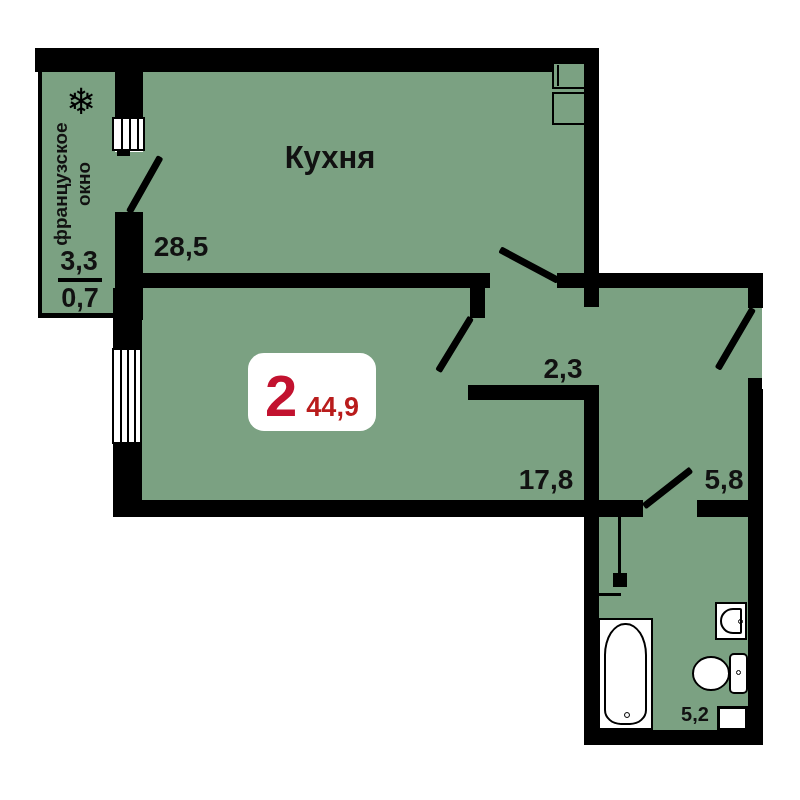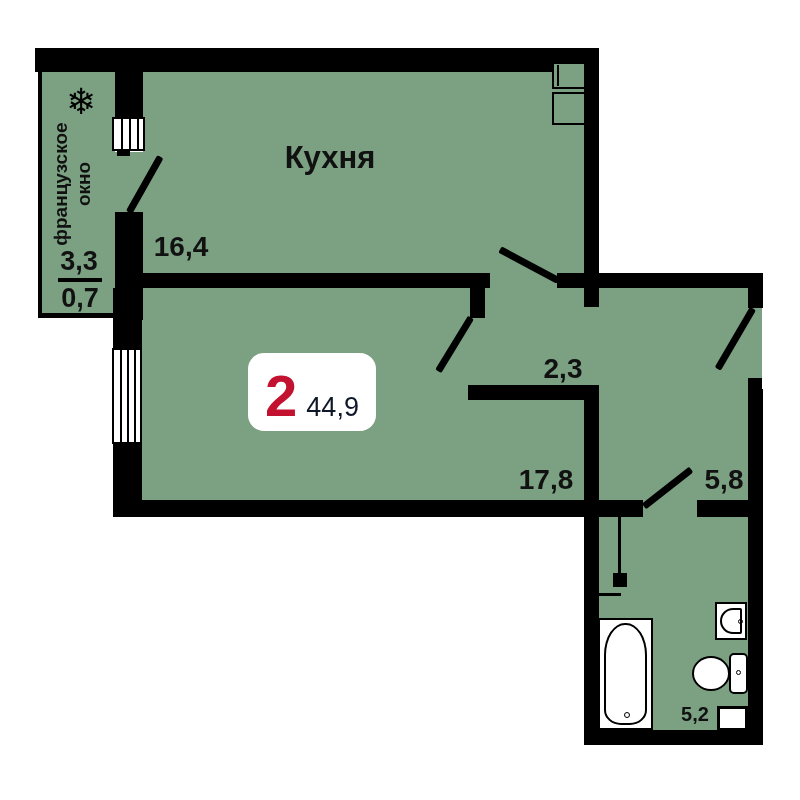--- a/index.html
+++ b/index.html
@@ -9,21 +9,21 @@
   .g{background:#7ba182;}
   .w{background:#000;}
   .thin{background:#000;}
   .leaf{height:7px;background:#000;transform-origin:0 50%;border-radius:2px;}
   .lbl{color:#111;font-weight:bold;transform:translate(-50%,-50%);white-space:nowrap;}
   .fix{background:#fff;border:2px solid #000;}
   .vent{background:#7ba182;border:2px solid #000;}
   .badge{background:#fff;border-radius:16px;display:flex;align-items:baseline;
          justify-content:center;gap:9px;padding-top:14px;}
   .badge .big{color:#c2122f;font-size:58px;font-weight:bold;line-height:1;}
-  .badge .small{color:#0f172a;font-size:27px;font-weight:normal;}
+  .badge .small{color:#b91c1c;font-size:27px;font-weight:bold;}
   .rot{transform:rotate(-90deg);text-align:center;color:#111;font-size:19px;
        font-weight:bold;line-height:23px;}
   .snow{transform:translate(-50%,-50%);font-size:36px;color:#000;line-height:1;}
 </style>
 </head>
 <body>
 
 <div id="plan">
 
   <div class="g" style="left:42px;top:72px;width:73px;height:241px;"></div>
@@ -93,21 +93,21 @@
   <div class="fix" style="left:729px;top:653px;width:19px;height:41px;border-radius:5px;">
     <div style="left:5px;top:15px;width:5px;height:5px;border:1.5px solid #000;border-radius:50%;"></div>
   </div>
   <div class="fix" style="left:717px;top:706px;width:31px;height:25px;border-width:3px;"></div>
 
   <div class="thin" style="left:618px;top:517px;width:3px;height:59px;"></div>
   <div class="w" style="left:613px;top:573px;width:14px;height:14px;"></div>
   <div class="thin" style="left:598px;top:593px;width:23px;height:3px;"></div>
 
   <div class="lbl" style="left:330px;top:158px;font-size:31px;">Кухня</div>
-  <div class="lbl" style="left:181px;top:247px;font-size:28px;">16,4</div>
+  <div class="lbl" style="left:181px;top:247px;font-size:28px;">28,5</div>
   <div class="lbl" style="left:563px;top:369px;font-size:28px;">2,3</div>
   <div class="lbl" style="left:546px;top:480px;font-size:28px;">17,8</div>
   <div class="lbl" style="left:724px;top:480px;font-size:28px;">5,8</div>
   <div class="lbl" style="left:695px;top:714px;font-size:20px;">5,2</div>
 
   <div class="snow" style="left:81px;top:102px;">❄</div>
   <div class="rot" style="left:-13px;top:161px;width:170px;height:46px;">
     <div style="position:static;">французское</div>
     <div style="position:static;">окно</div>
   </div>

